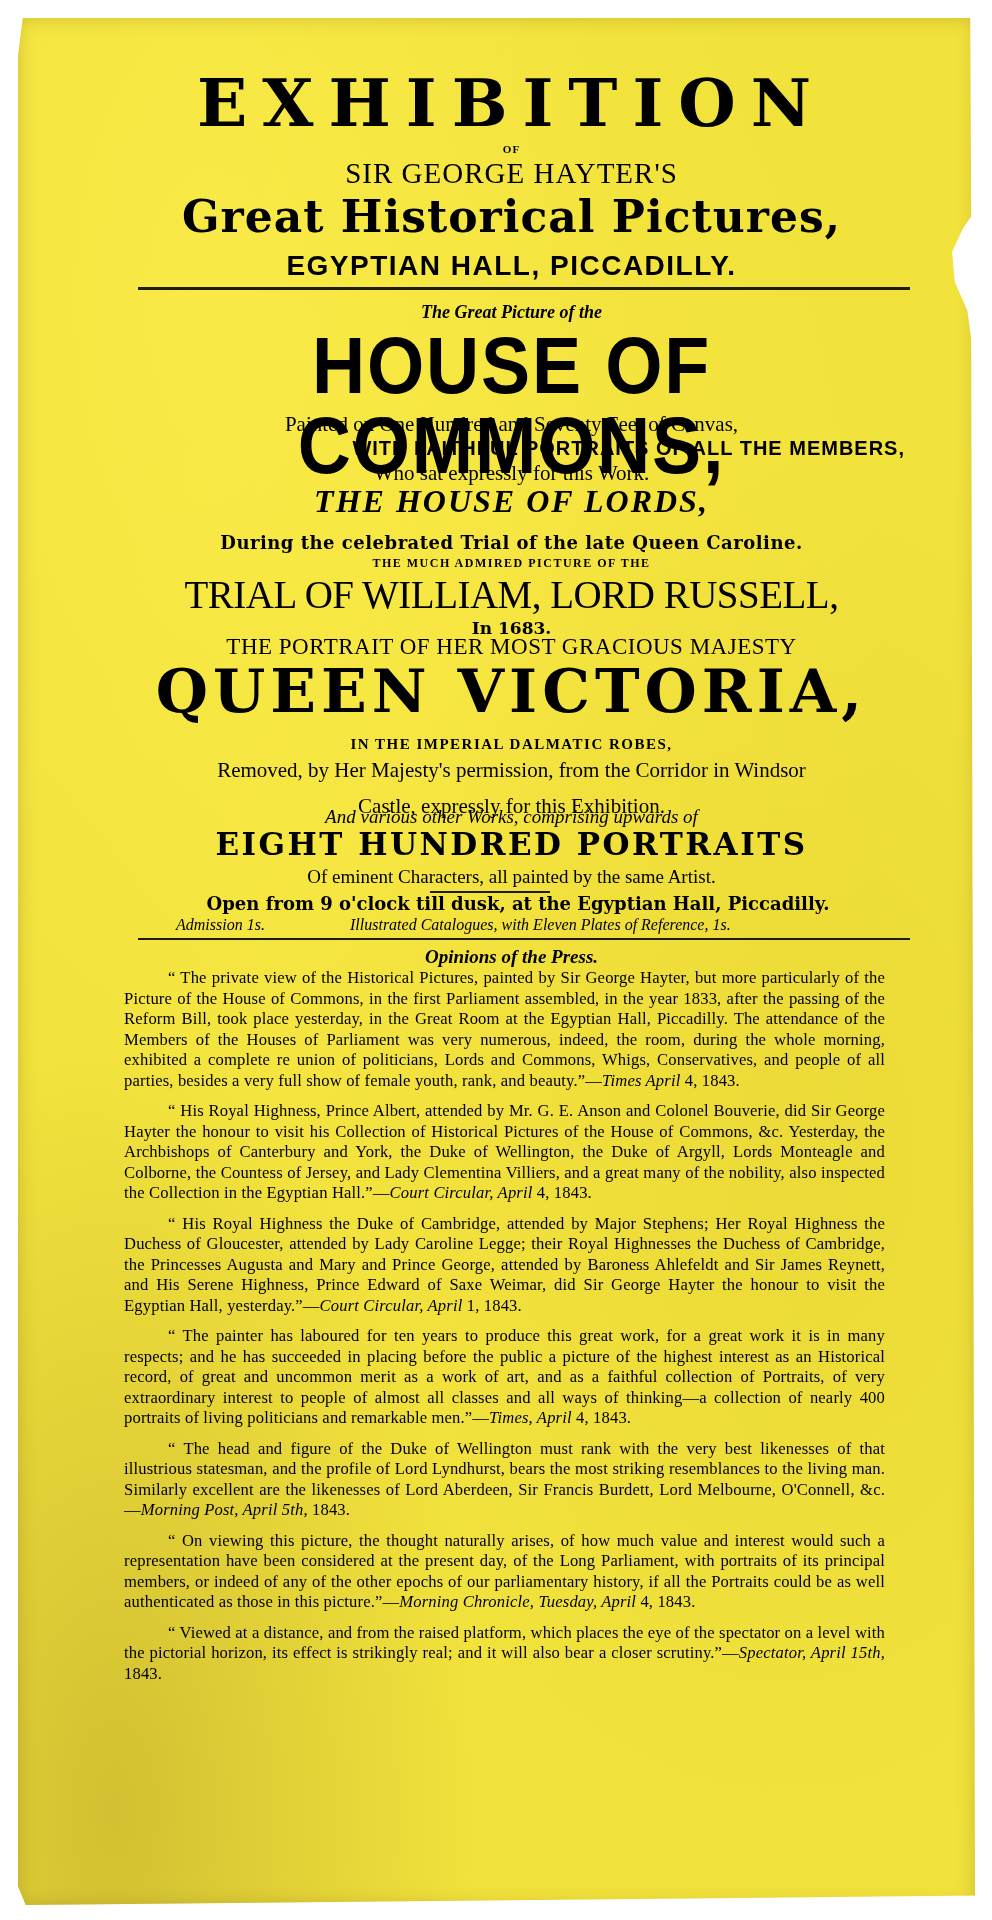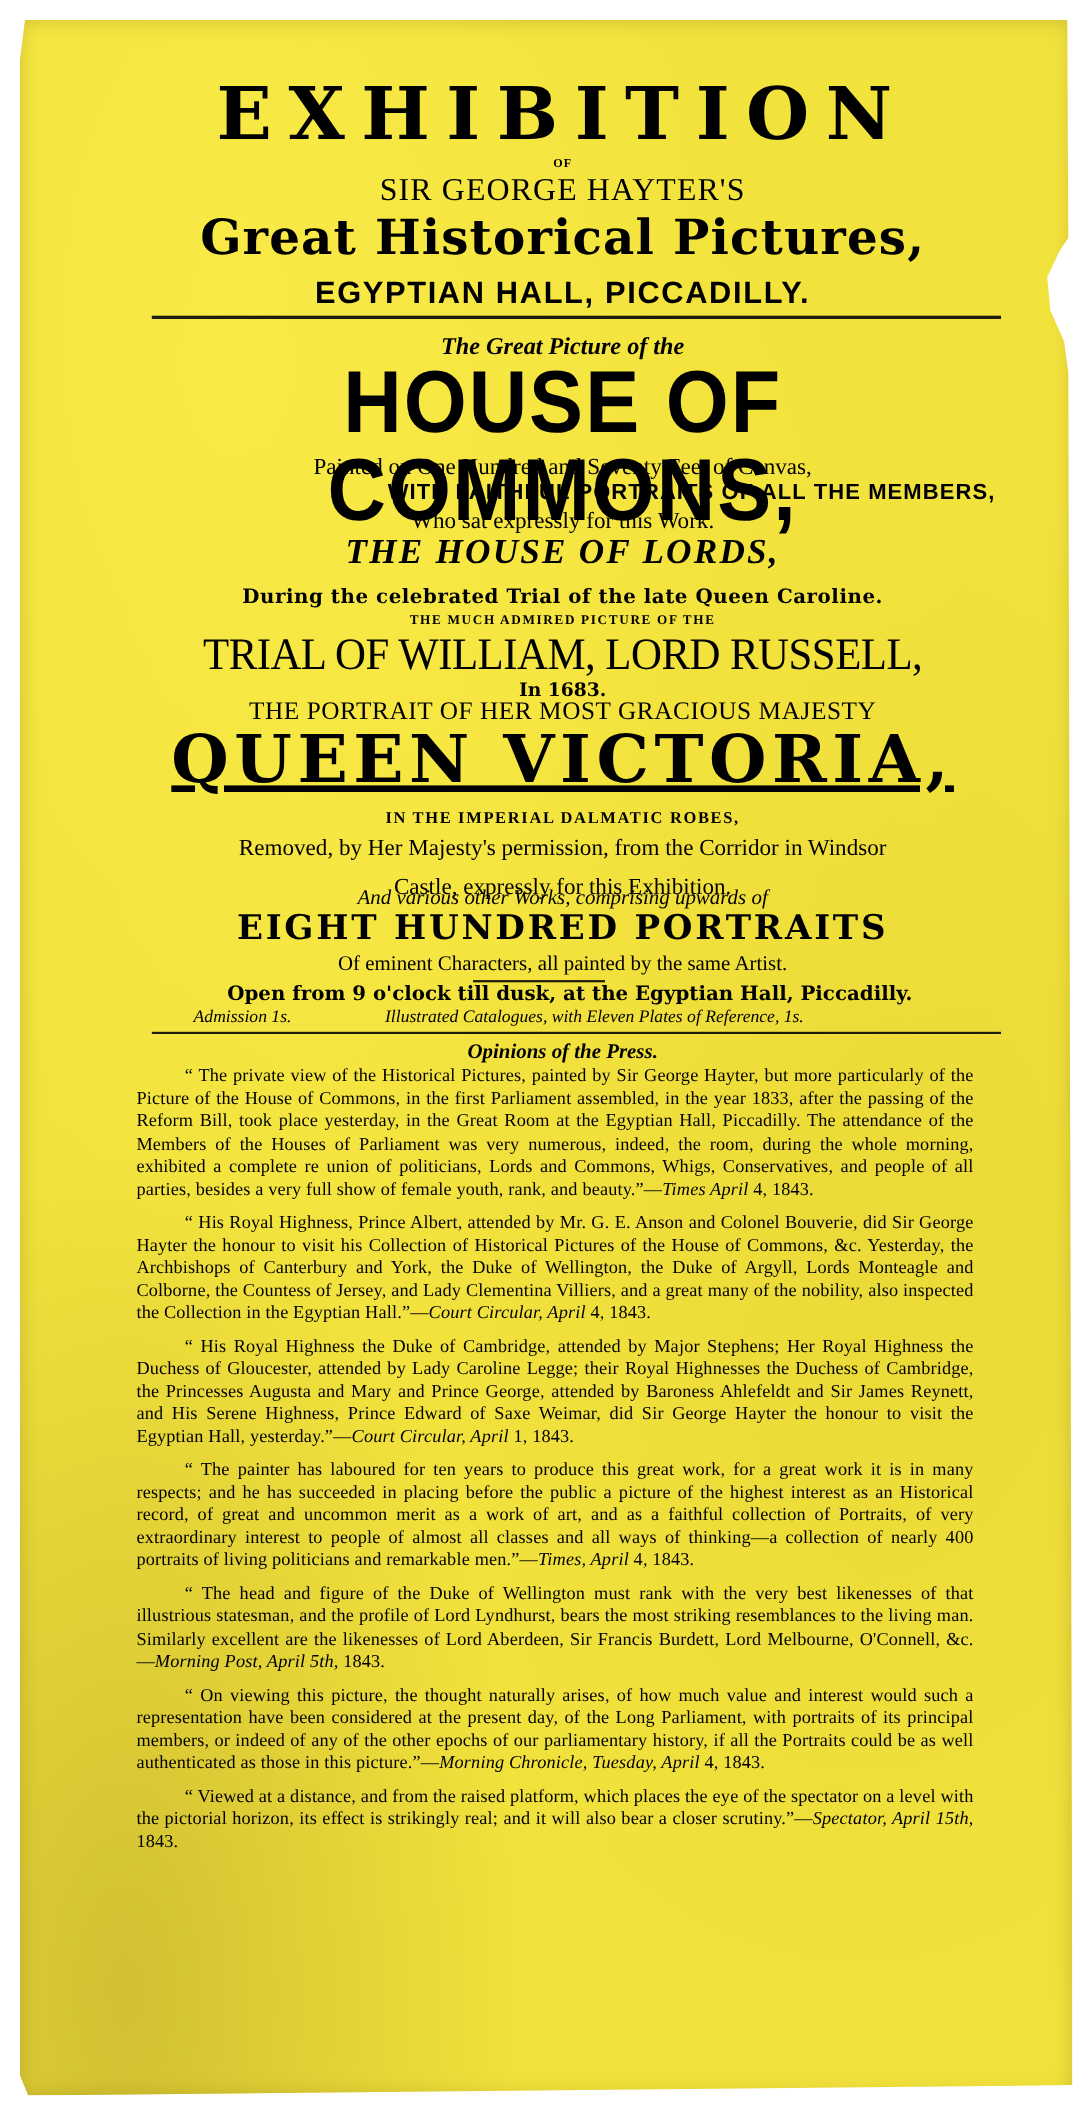--- a/index.html
+++ b/index.html
@@ -70,21 +70,21 @@
       letter-spacing: 1.5px;
     }
     .rule {
       position: absolute;
       height: 3px;
       background: #1e1c0c;
     }
     .rule-thin { height: 2px; }
     .t-greatpicture {
       top: 302px;
-      font-size: 22px;
+      font-size: 18px;
       font-style: italic;
       font-weight: bold;
     }
     .t-commons {
       top: 326px;
       font-size: 80px;
       font-weight: bold;
       letter-spacing: 2px;
       transform: scaleX(0.92);
       line-height: 1;
@@ -135,21 +135,20 @@
     .t-portrait {
       top: 634px;
       font-size: 23px;
       letter-spacing: 0.5px;
     }
     .t-queen {
       top: 658px;
       font-size: 60px;
       letter-spacing: 5px;
       line-height: 1.1;
-      text-decoration: underline;
     }
     .t-imperial {
       top: 736px;
       font-size: 15px;
       font-weight: bold;
       letter-spacing: 1.5px;
     }
     .t-removed {
       top: 758px;
       font-size: 21px;

